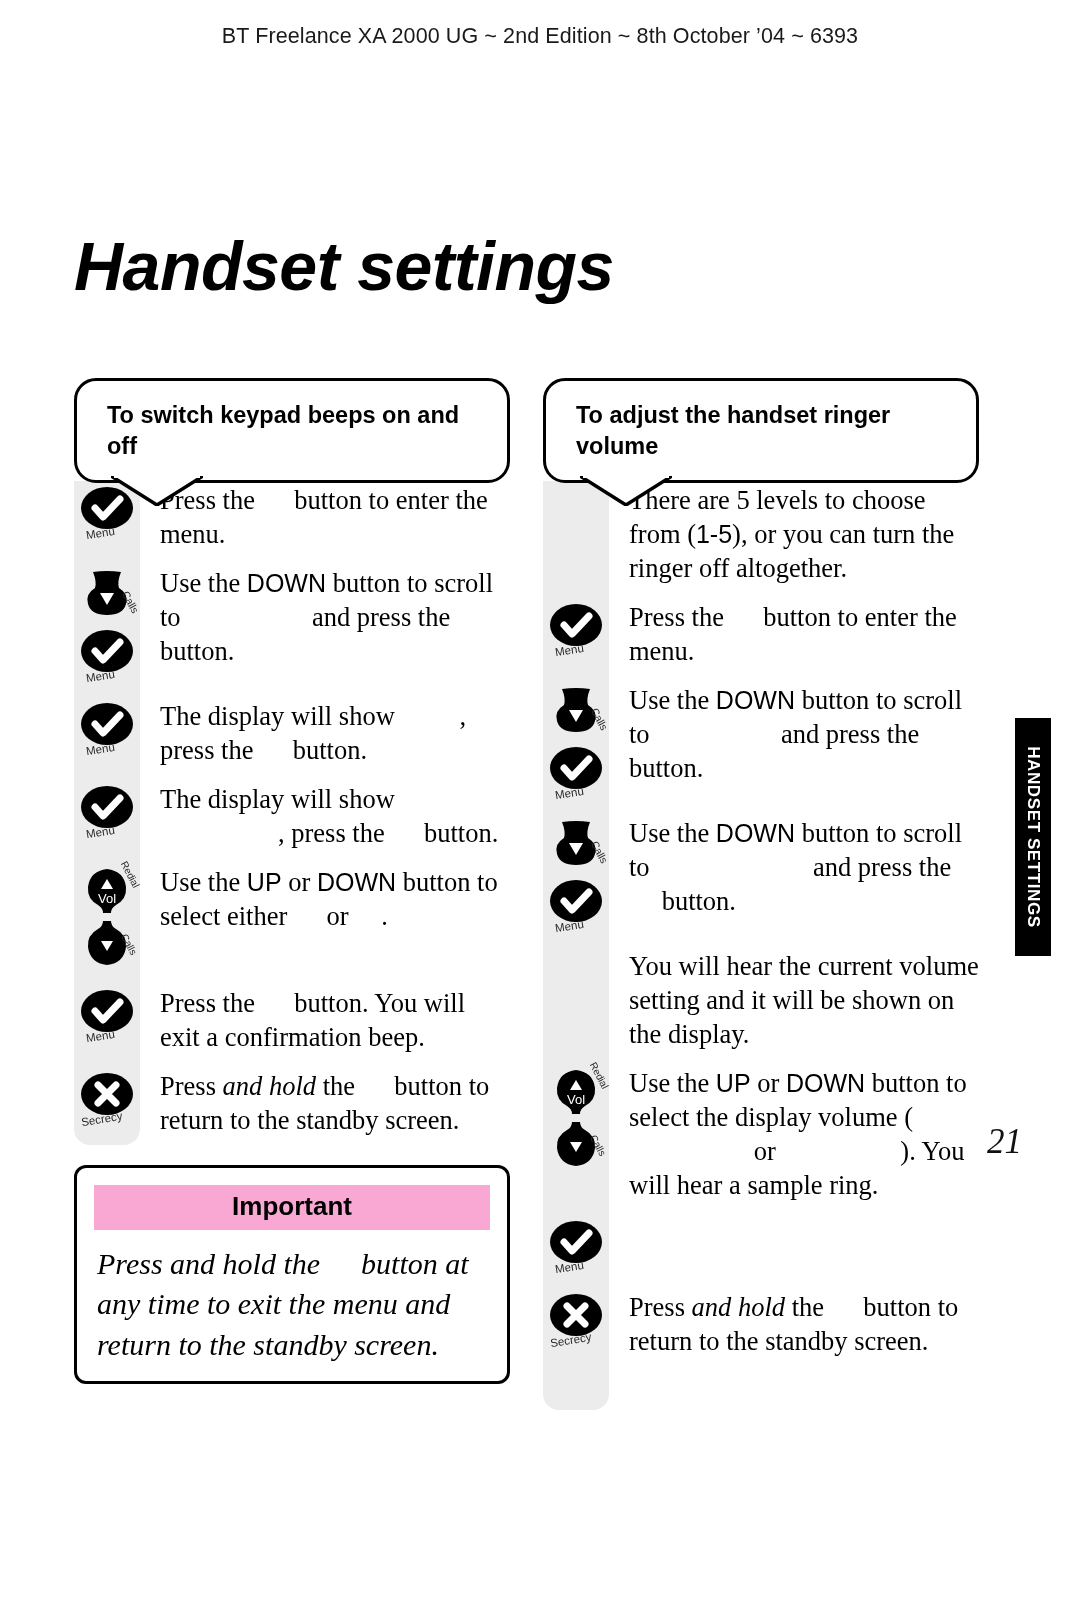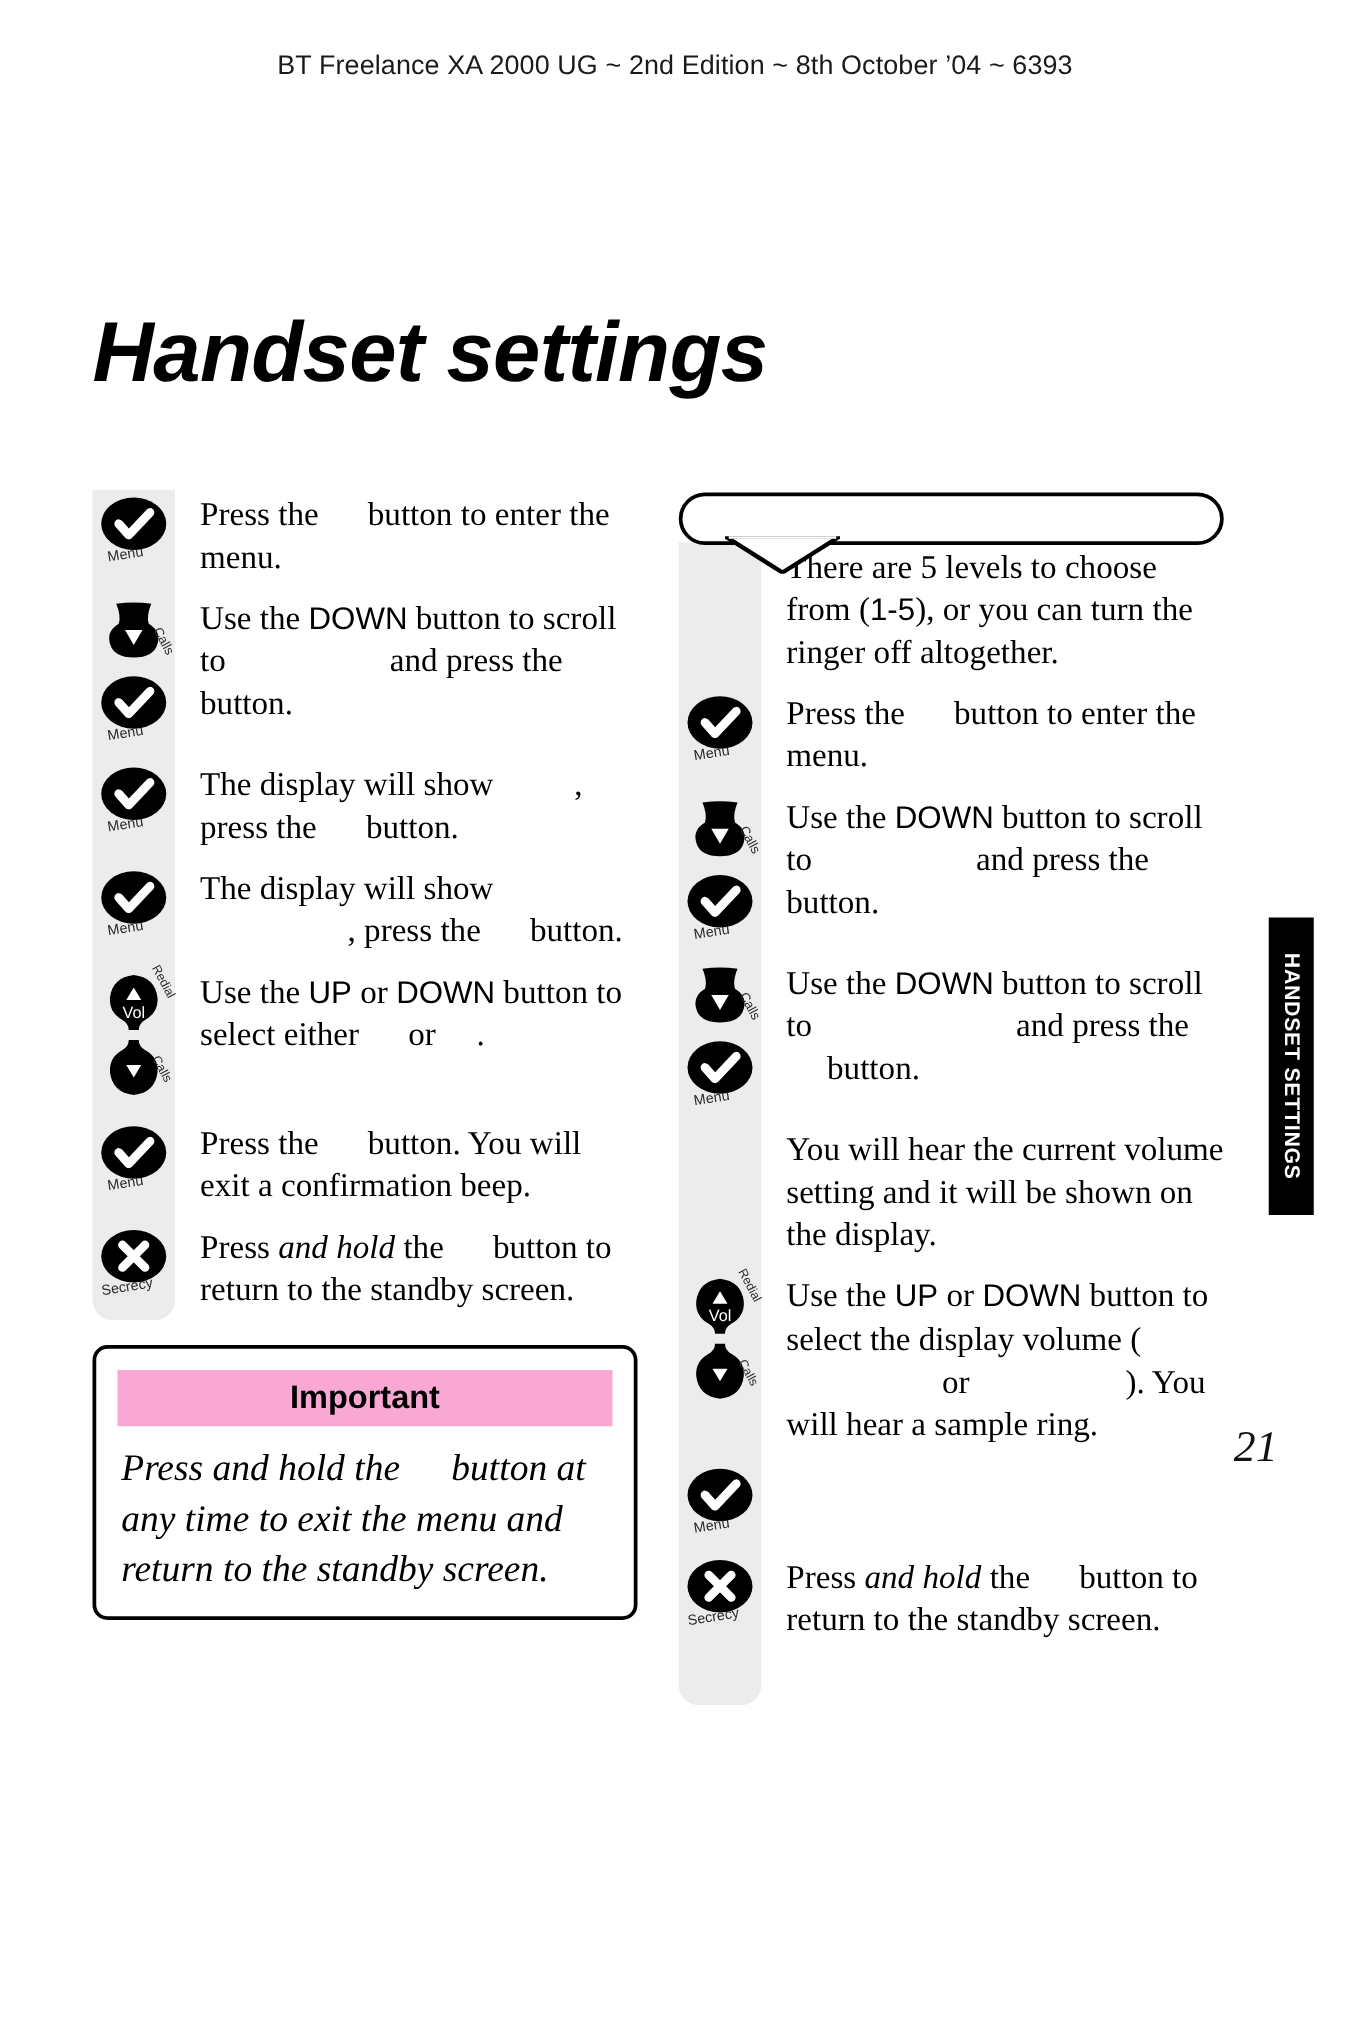--- a/index.html
+++ b/index.html
@@ -1,21 +1,21 @@
 <!DOCTYPE html>
 <html><head>
 <meta charset="utf-8">
 <style>
   html,body{margin:0;padding:0;}
   body{
     width:1080px;height:1615px;background:#ffffff;
     font-family:"Liberation Serif", serif;
     position:relative;overflow:hidden;
   }
-  .page{position:relative;width:1080px;height:1198px;margin-top:16px;}
+  .page{position:relative;width:1080px;height:1198px;}
 
   
   .runhead{
     position:absolute;top:24px;left:0;width:1080px;text-align:center;
     font-family:"Liberation Sans", sans-serif;
     font-size:21.5px;font-weight:500;color:#1a1a1a;letter-spacing:.1px;
   }
 
   
   .chapter-title{
@@ -167,20 +167,29 @@
 
   <h1 class="chapter-title">Handset settings</h1>
 
   <div class="thumb-tab">
     <span>HANDSET SETTINGS</span>
   </div>
 
   <div class="folio">21</div>
 
   <div class="col col-left">
+    <div class="callout callout-left">
+      <span>To switch keypad beeps on and off</span>
+      <div class="tail">
+        <svg width="92" height="30" viewBox="0 0 92 30">
+          <polygon points="0,0 92,0 46,29" fill="#ffffff" stroke="#000000" stroke-width="3.5" stroke-linejoin="round"></polygon>
+          <rect x="3" y="-6" width="86" height="8" fill="#ffffff"></rect>
+        </svg>
+      </div>
+    </div>
     <div class="steps">
       <div class="gutter" style="top: 0px; height: 664.375px;"></div>
       <div id="left-steps-host">
           <div class="step">
             <div class="icon-cell">
               <div class="ico ico-menu">
                 <div class="oval"></div>
                 <svg style="position:absolute;left:2px;top:2px" width="52" height="42" viewBox="0 0 52 42">
                   <path d="M14 21 L22 30 L39 12" stroke="#fff" stroke-width="7" fill="none" stroke-linecap="round" stroke-linejoin="round"></path>
                 </svg>
@@ -269,20 +278,21 @@
     </div>
 
     <div class="important-box">
       <div class="important-head">Important</div>
       <div class="important-body" id="important-body"><span>Press and hold the </span><span class="gap gap-sm"></span><span> button at any time to exit the menu and return to the standby screen.</span></div>
     </div>
   </div>
 
   <div class="col col-right">
     <div class="callout callout-right">
+      <span>To adjust the handset ringer volume</span>
       <div class="tail">
         <svg width="92" height="30" viewBox="0 0 92 30">
           <polygon points="0,0 92,0 46,29" fill="#ffffff" stroke="#000000" stroke-width="3.5" stroke-linejoin="round"></polygon>
           <rect x="3" y="-6" width="86" height="8" fill="#ffffff"></rect>
         </svg>
       </div>
     </div>
     <div class="steps">
       <div class="gutter" style="top: 0px; height: 929.703px;"></div>
       <div id="right-steps-host">

